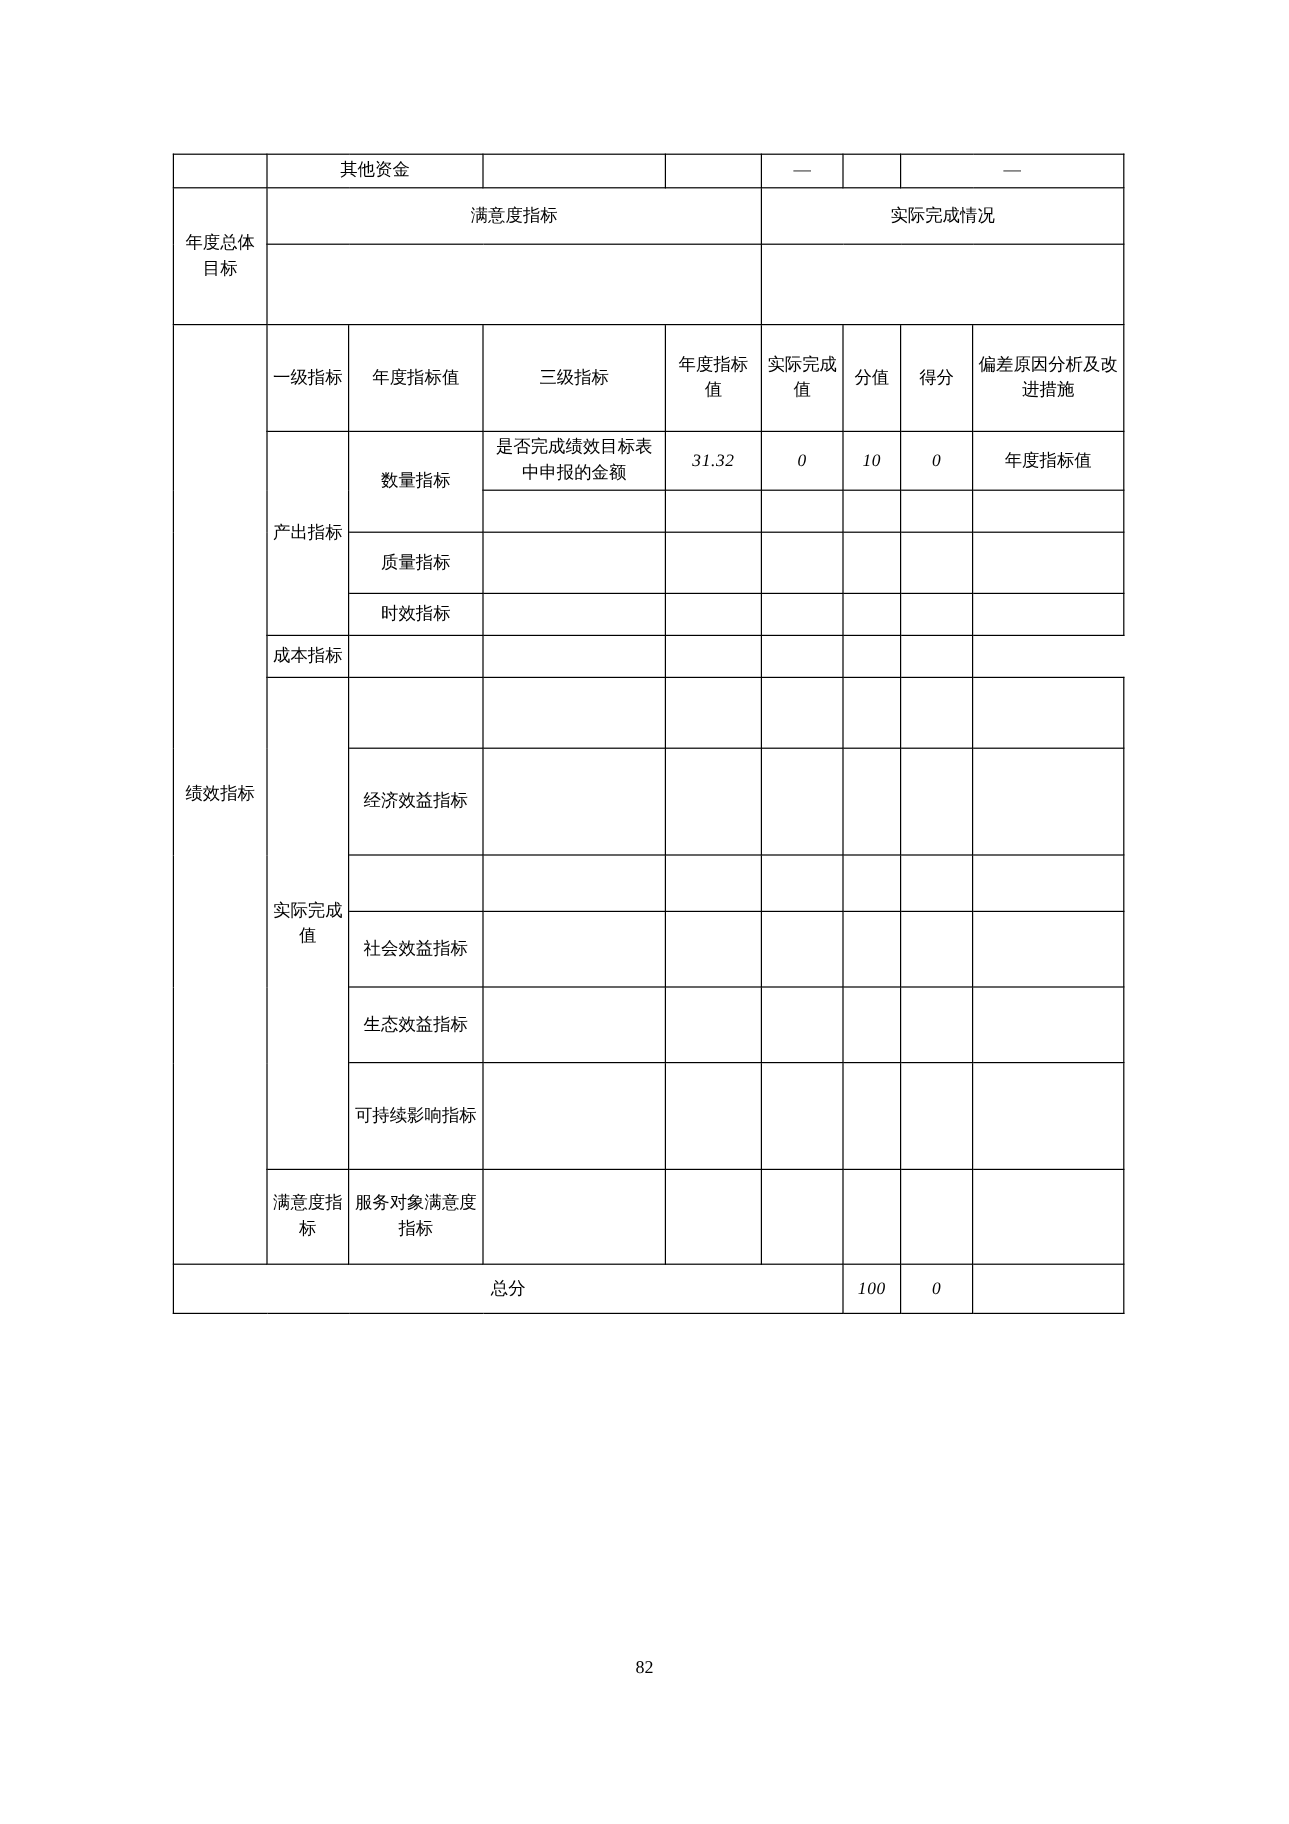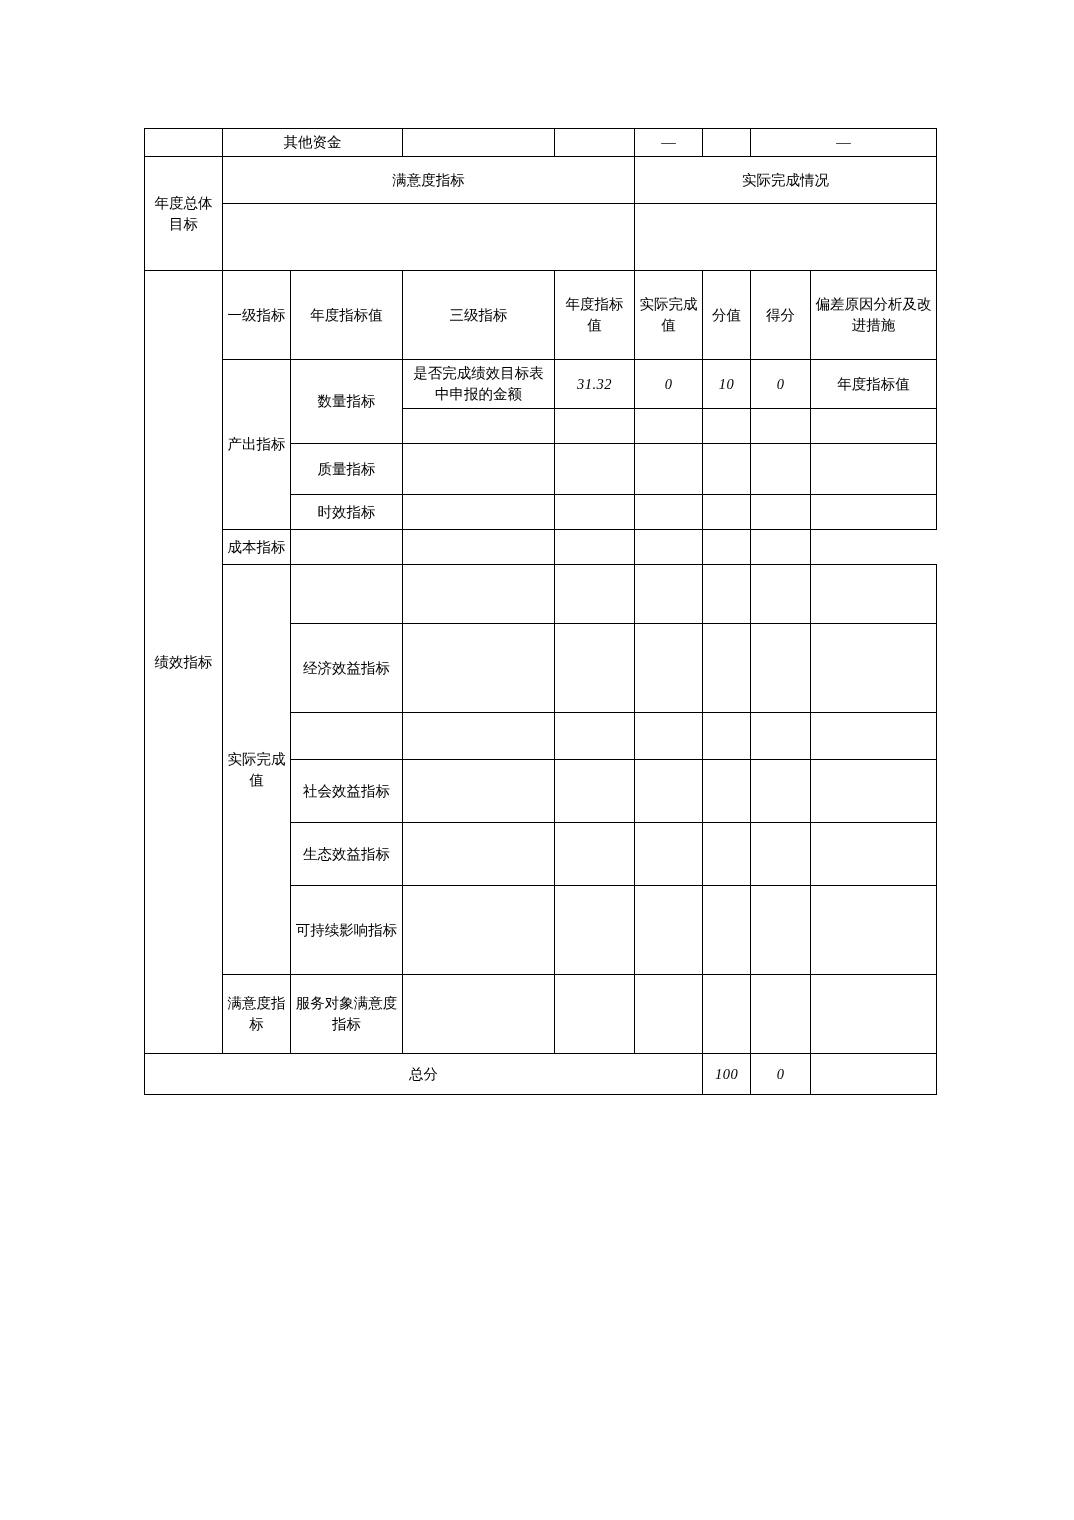--- a/index.html
+++ b/index.html
@@ -224,14 +224,15 @@
 
       <tr>
         <td colspan="6" style="height:34px">总分</td>
         <td class="num">100</td>
         <td class="num">0</td>
         <td></td>
       </tr>
     </tbody>
   </table>
 
+  <div class="page-number">82</div>
 
 </div>
 
 </body></html>

